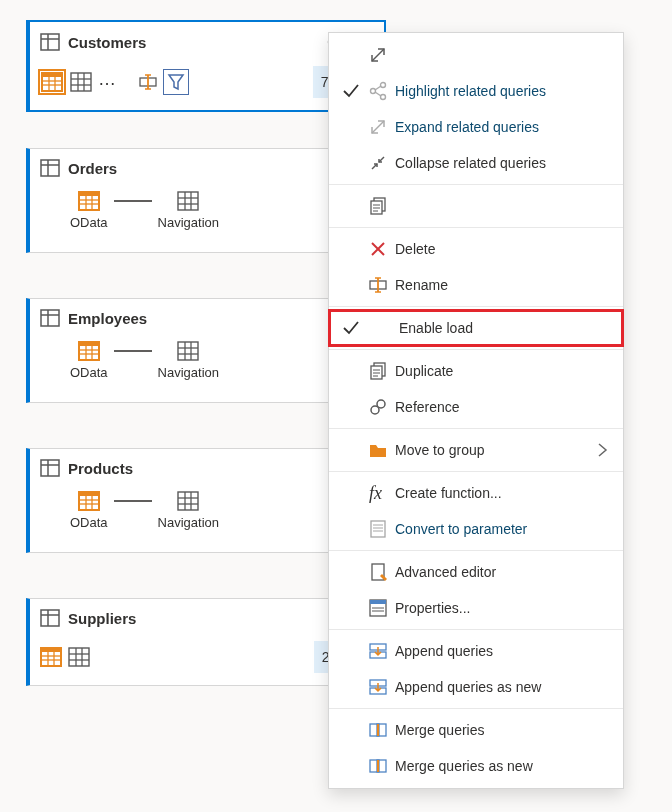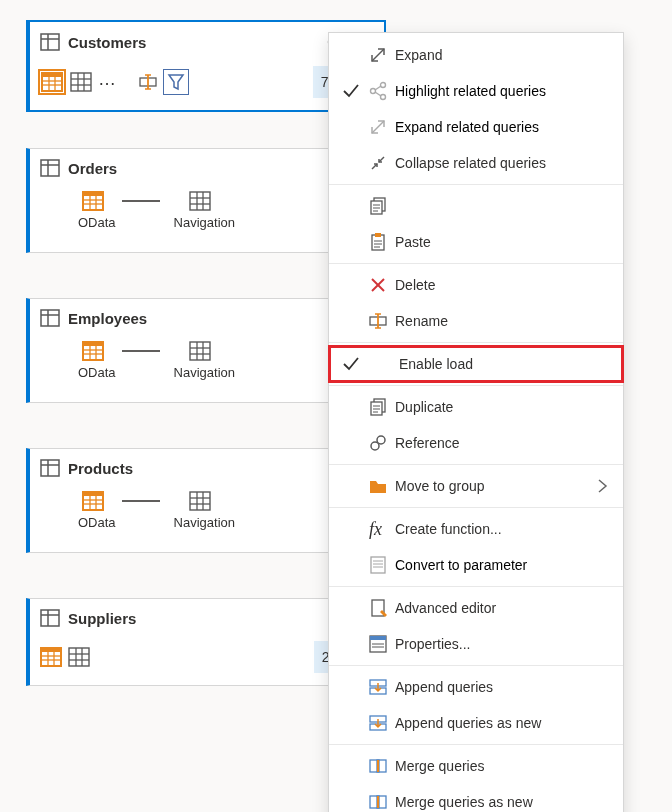--- a/index.html
+++ b/index.html
@@ -57,21 +57,20 @@
     gap: 4px;
   }
   .step-line {
     width: 38px;
     height: 2px;
     background: #605e5c;
     margin-bottom: 20px;
   }
   .step-label {
     font-size: 13px;
-    margin-left: 8px;
   }
   .step-count {
     background: #e1effa;
     padding: 8px 8px;
     font-size: 14px;
     margin-left: auto;
   }
   .ellipsis {
     font-size: 18px;
     line-height: 10px;
@@ -104,21 +103,21 @@
     justify-content: center;
   }
   .menu-item .mi-icon {
     width: 22px;
     display: flex;
     justify-content: center;
   }
   .menu-item .mi-label {
     flex: 1;
   }
-  .menu-item.disabled .mi-label { color: #000000; }
+  .menu-item.disabled .mi-label { color: #0c4a6e; }
   .menu-item.disabled .mi-icon svg { stroke: #a6a6a6; fill: #a6a6a6; }
   .menu-item .chevron {
     color: #666;
   }
   .menu-sep {
     height: 1px;
     background: #e8e8e8;
     margin: 3px 0;
   }
   .menu-item.boxed {
@@ -407,21 +406,20 @@
 
 <div class="menu">
 
   <div class="menu-item">
     <span class="check"></span>
     <span class="mi-icon">
         <svg width="20" height="20">
           <use href="#ic-expand"></use>
         </svg>
       </span>
-    <span class="mi-label">Expand</span>
   </div>
 
   <div class="menu-item disabled">
     <span class="check">
         <svg width="20" height="20">
           <use href="#ic-check"></use>
         </svg>
       </span>
     <span class="mi-icon">
         <svg width="20" height="20" style="opacity:.5">
@@ -455,29 +453,20 @@
 
   <div class="menu-item">
     <span class="check"></span>
     <span class="mi-icon">
         <svg width="20" height="20">
           <use href="#ic-copy"></use>
         </svg>
       </span>
   </div>
 
-  <div class="menu-item">
-    <span class="check"></span>
-    <span class="mi-icon">
-        <svg width="20" height="20">
-          <use href="#ic-paste"></use>
-        </svg>
-      </span>
-    <span class="mi-label">Paste</span>
-  </div>
 
   <div class="menu-sep"></div>
 
   <div class="menu-item">
     <span class="check"></span>
     <span class="mi-icon">
         <svg width="20" height="20">
           <use href="#ic-delete"></use>
         </svg>
       </span>

